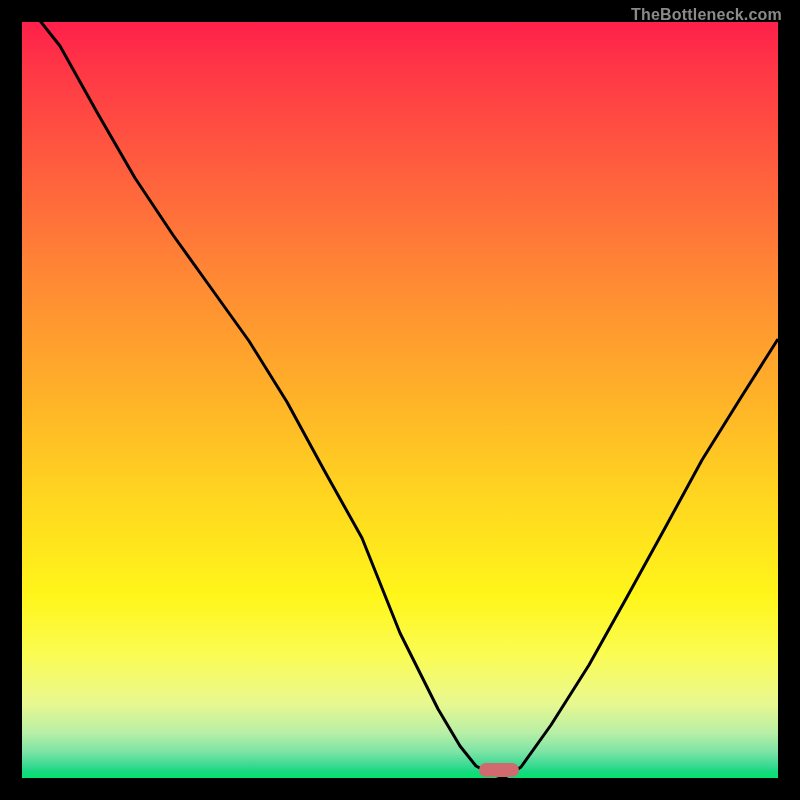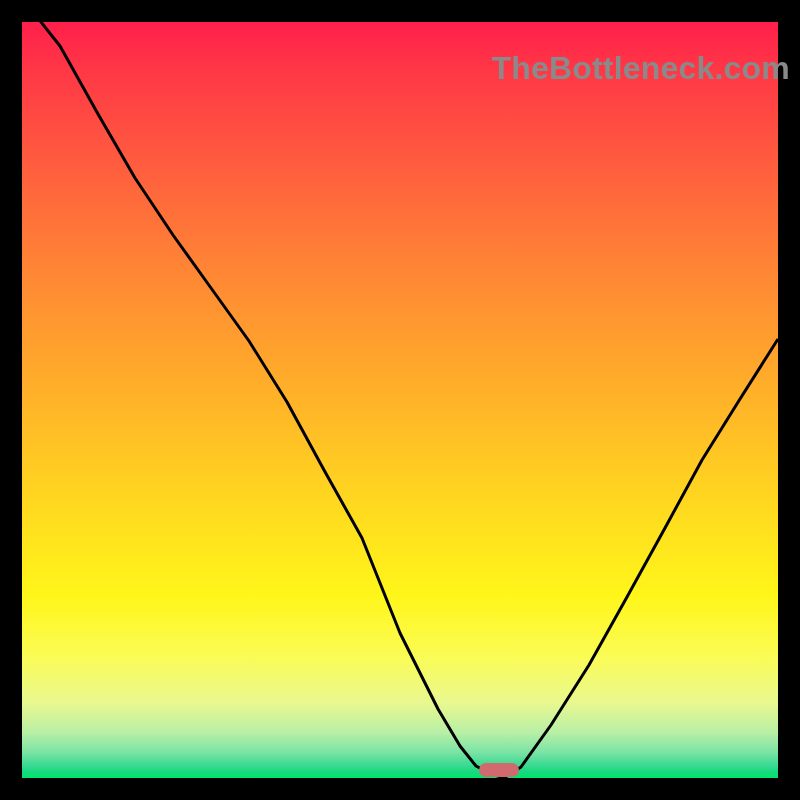--- a/index.html
+++ b/index.html
@@ -37,27 +37,26 @@
       #b8efa6 94%,
       #7de4a5 96.5%,
       #3fda94 98.2%,
       #17d97f 99.2%,
       #00e56a 100%
     );
   }
   .watermark {
     position: absolute;
     top: 6px;
-    right: 10px;
+    right: 18px;
     font-family: Arial, Helvetica, sans-serif;
-    font-size: 32px;
+    font-size: 16px;
     font-weight: 600;
     color: #8a8a8a;
     letter-spacing: 0.2px;
-    margin-top: 44px;
   }
   svg.curve {
     position: absolute;
     left: 0;
     top: 0;
     width: 756px;
     height: 756px;
   }
   .marker {
     position: absolute;

